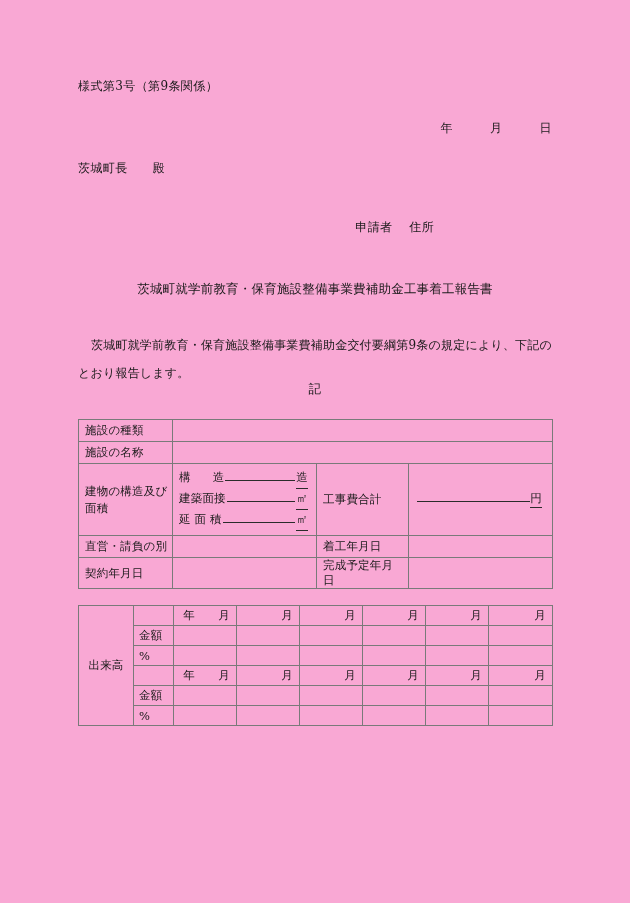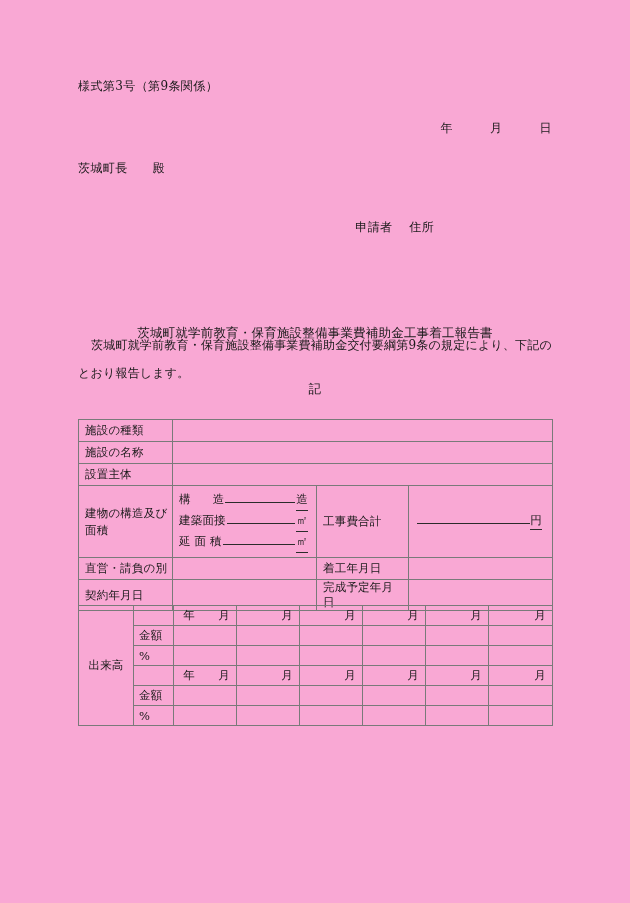--- a/index.html
+++ b/index.html
@@ -69,21 +69,20 @@
 
   
   .doc-title {
     position: absolute;
     left: 0;
     right: 0;
     top: 281px;
     text-align: center;
     font-size: 12.5px;
     letter-spacing: 0.2px;
-    margin-top: 44px;
   }
 
   
   .body-text {
     position: absolute;
     left: 78px;
     width: 474px;
     top: 331px;
     font-size: 12px;
     line-height: 28px;
@@ -229,24 +228,20 @@
       <col style="width:92px">
       <col style="width:144px">
     </colgroup>
     <tbody>
       <tr>
         <td class="label">施設の種類</td>
         <td colspan="3"></td>
       </tr>
       <tr>
         <td class="label">施設の名称</td>
-        <td colspan="3"></td>
-      </tr>
-      <tr>
-        <td class="label">設置主体</td>
         <td colspan="3"></td>
       </tr>
       <tr>
         <td class="struct-label">建物の構造及び面積</td>
         <td class="struct-cell">
           <div class="struct-list">
             <div class="struct-row">
               <span class="sl">構</span>
                 <span class="sp-wide"></span>
                 <span class="sl">造</span>

